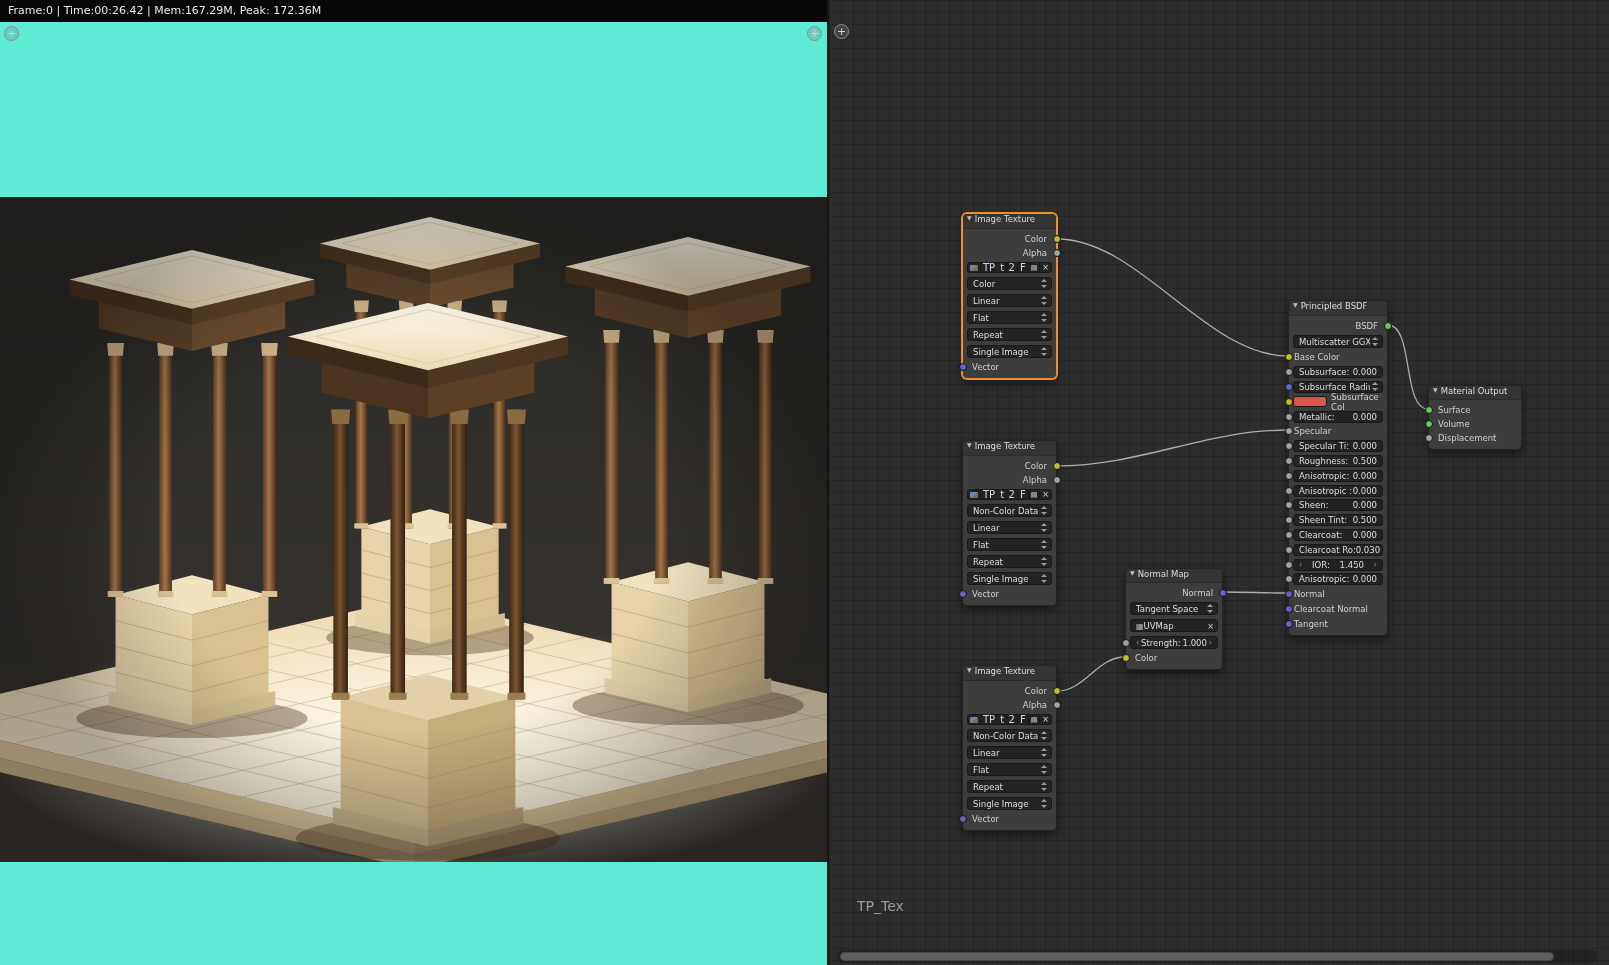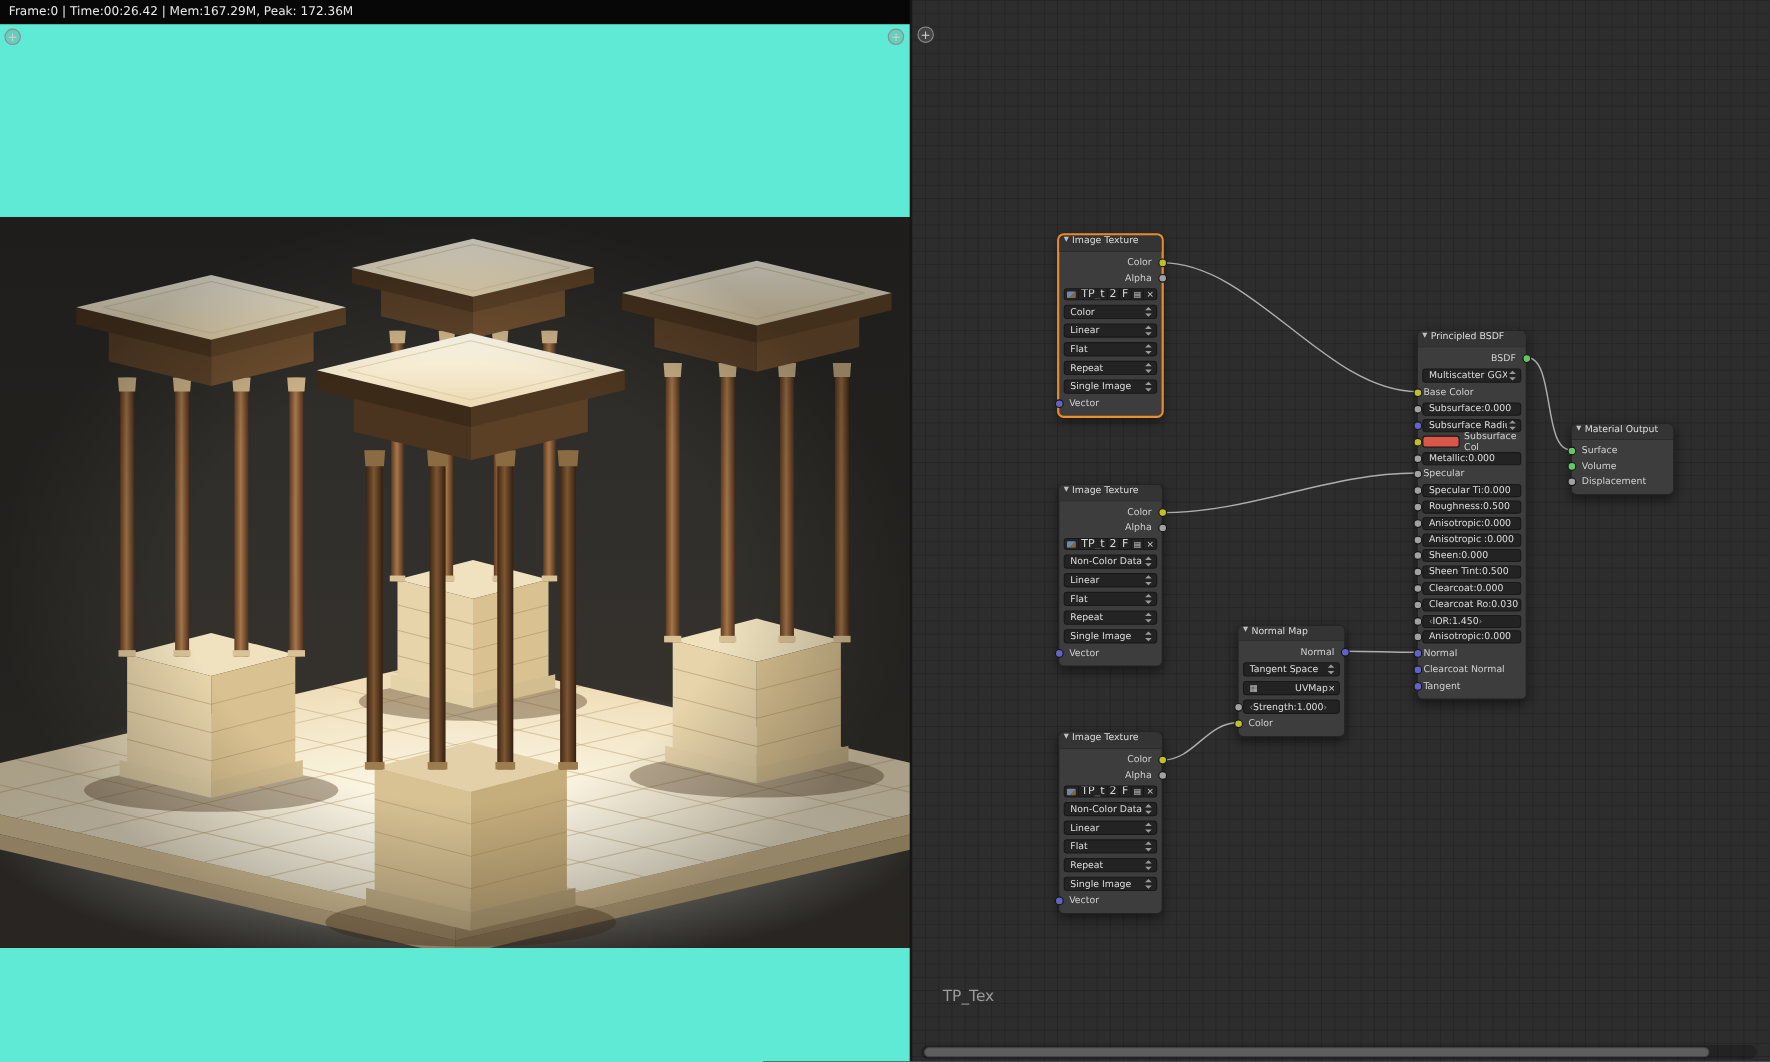--- a/index.html
+++ b/index.html
@@ -42,21 +42,21 @@
   .row.w{height:17px;padding:2px 4px}
   .row.id{height:15px;padding:2px 4px}
   .prow{position:relative;height:14.8px;padding:1.4px 4px;display:flex;align-items:center}
   .plab{padding-left:1px}
   .sock{position:absolute;top:50%;width:8px;height:8px;margin-top:-4px;border-radius:50%;border:1px solid #131313;z-index:2}
   .sock.l{left:-4.5px}.sock.r{right:-4.5px}
   .s-col{background:#bfbf2a}.s-val{background:#a1a1a1}.s-vec{background:#6363c7}.s-shd{background:#63c763}
   .widget{display:flex;align-items:center;flex:1;height:100%;background:#232323;border:1px solid #181818;
           border-radius:3px;color:#dedede;padding:0 3px 0 5px;overflow:hidden}
   .widget .wl{flex:1;white-space:nowrap;overflow:hidden}
-  .slider{padding:0 5px}
+  .slider{justify-content:space-between;padding:0 5px}
   .slider .sl,.slider .sv{white-space:nowrap}
   .arrL,.arrR{color:#8f8f8f;font-size:8px;flex:none}
   .arrL::before{content:"‹"}.arrR::before{content:"›"}
   .ddarr{width:7px;height:9px;position:relative;flex:none;margin-left:2px}
   .ddarr::before,.ddarr::after{content:"";position:absolute;left:0;border-left:3.5px solid transparent;border-right:3.5px solid transparent}
   .ddarr::before{top:0;border-bottom:3.5px solid #9a9a9a}
   .ddarr::after{bottom:0;border-top:3.5px solid #9a9a9a}
   .idrow{display:flex;flex:1;height:11px;background:#232323;border:1px solid #181818;border-radius:3px;overflow:hidden}
   .idrow>span{display:flex;align-items:center;justify-content:center;border-right:1px solid #181818;
               padding:0 2px;font-size:10px;color:#d8d8d8;flex:none}
@@ -477,21 +477,21 @@
           </div>
         <div class="row w">
             <div class="widget">
               <span class="wl">Tangent Space</span>
               <span class="ddarr"></span>
             </div>
           </div>
         <div class="row w">
           <div class="widget">
             <span class="icon-grid"></span>
-            <span class="wl" style="text-align:right">UVMap</span>
+            <span class="wl" style="text-align:left">UVMap</span>
             <span class="icon-x"></span>
           </div>
         </div>
         <div class="row w">
           <span class="sock l s-val"></span>
           <div class="widget slider">
             <span class="arrL"></span>
             <span class="sl">Strength:</span>
             <span class="sv">1.000</span>
             <span class="arrR"></span>

